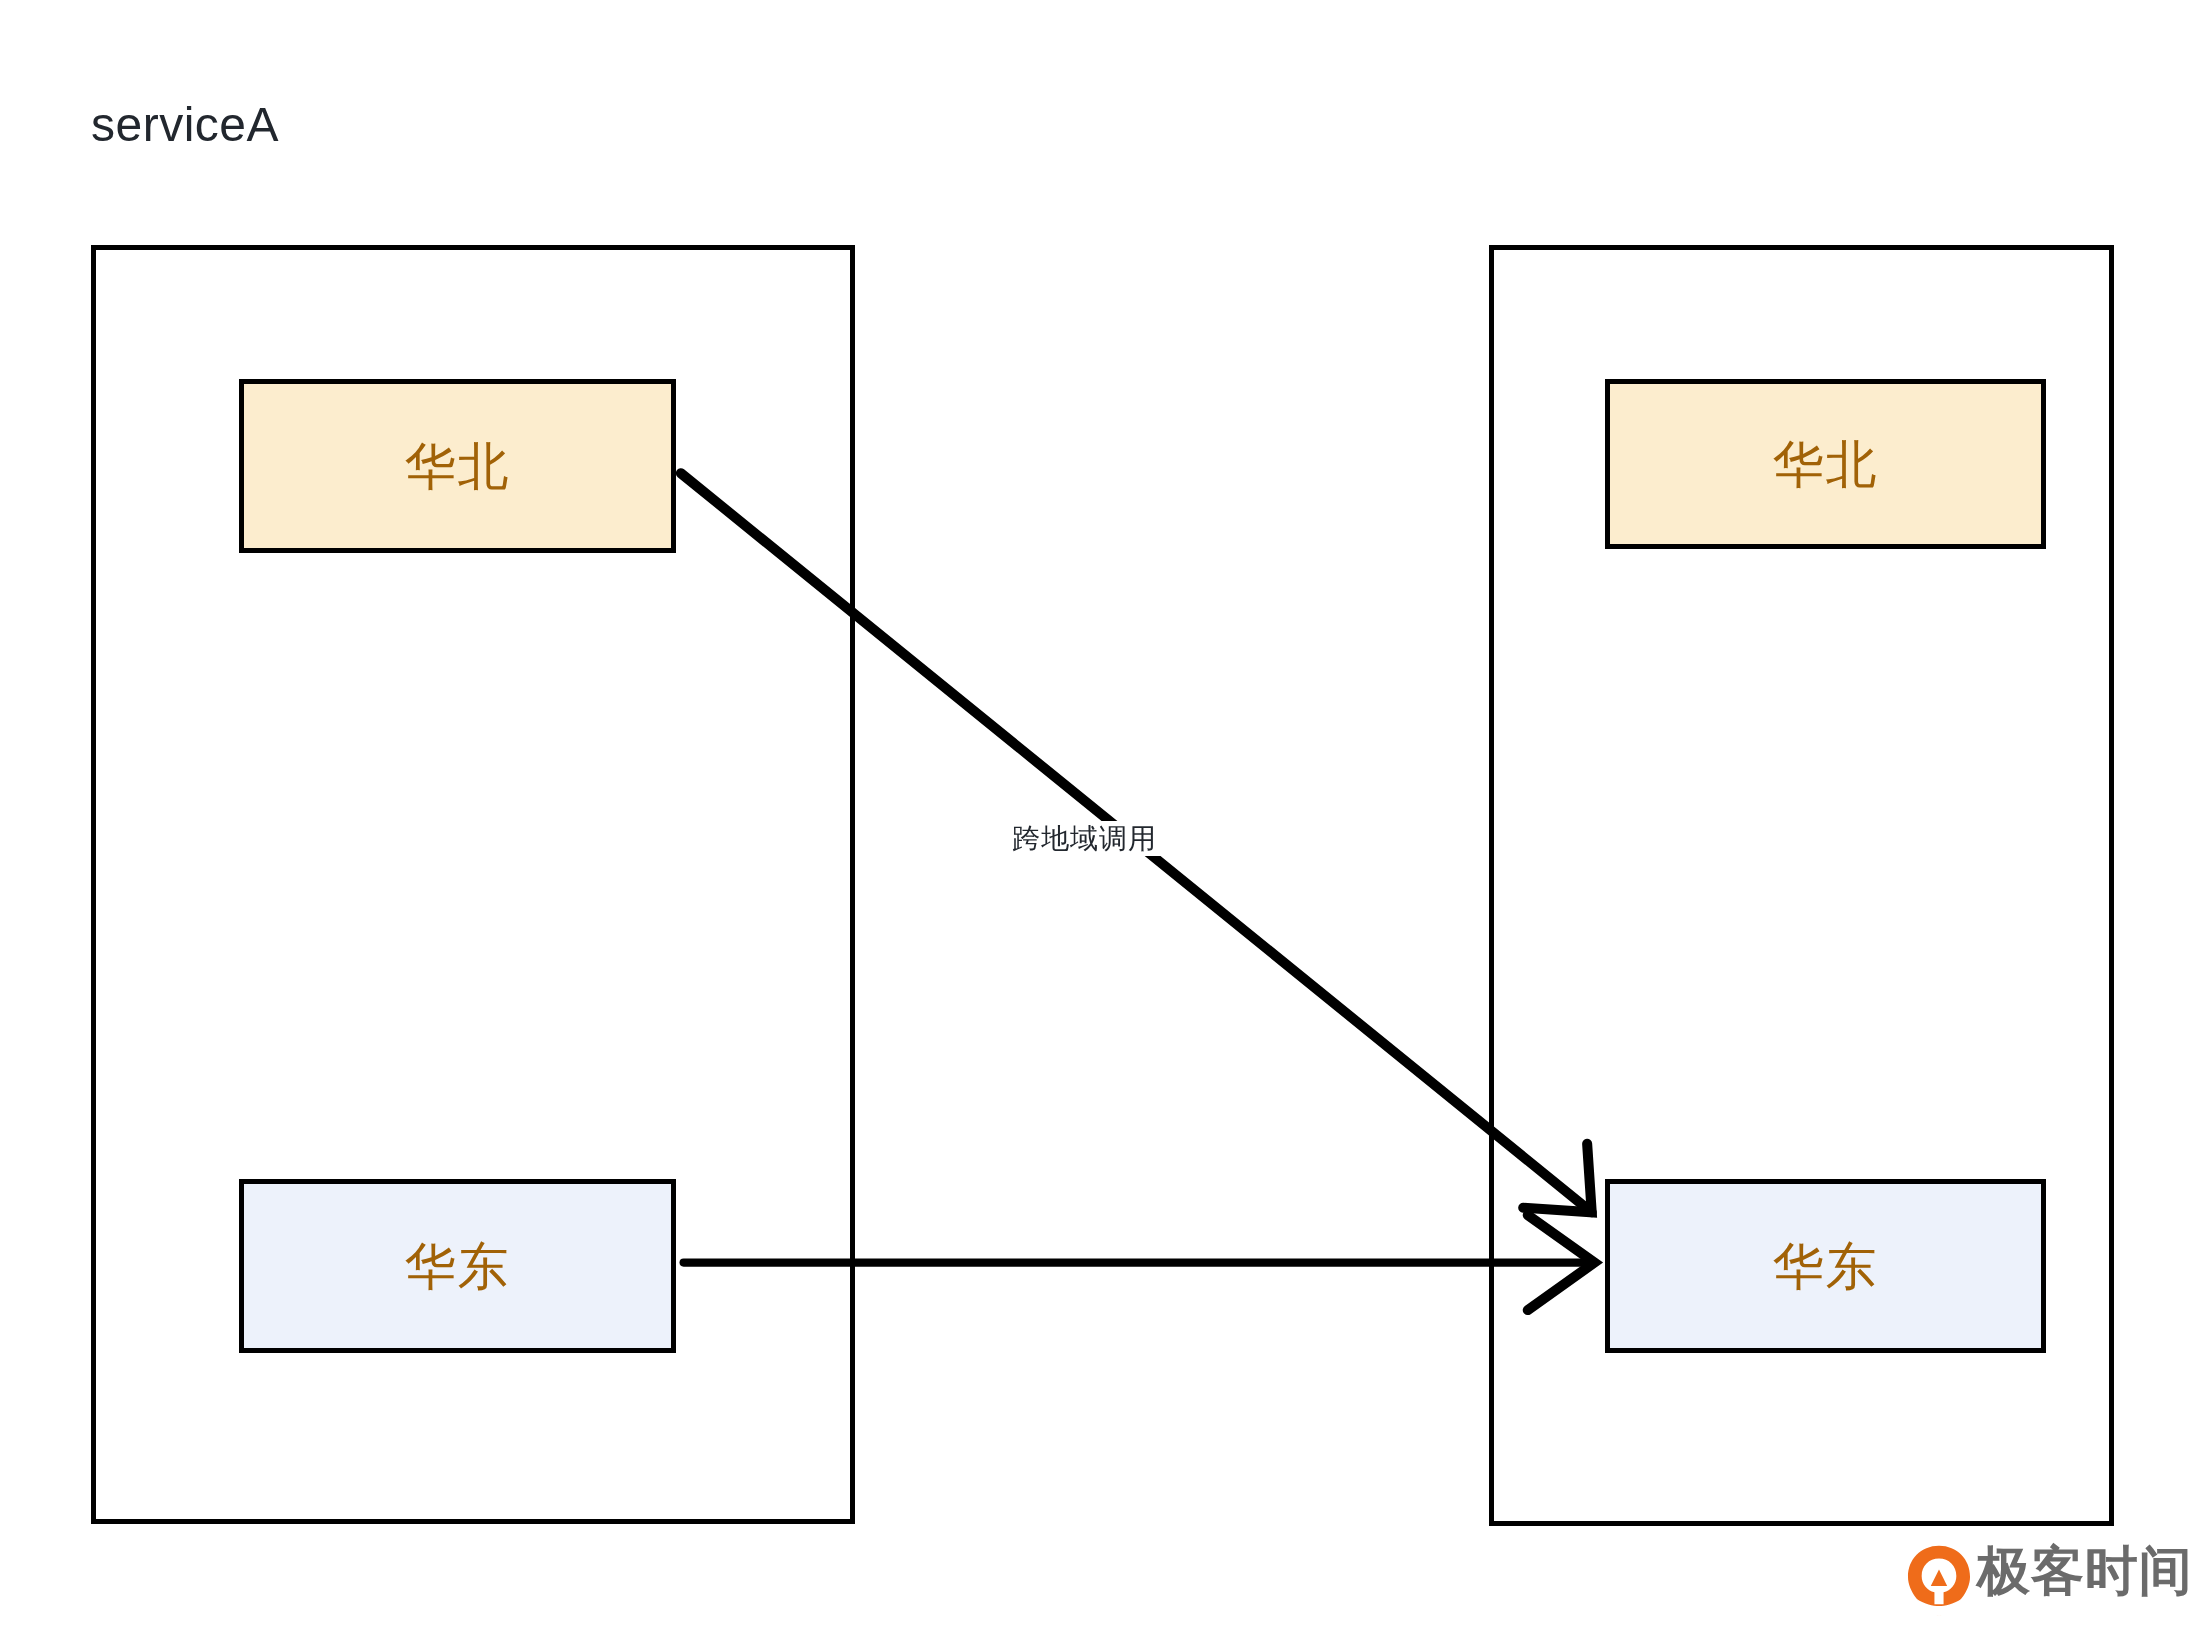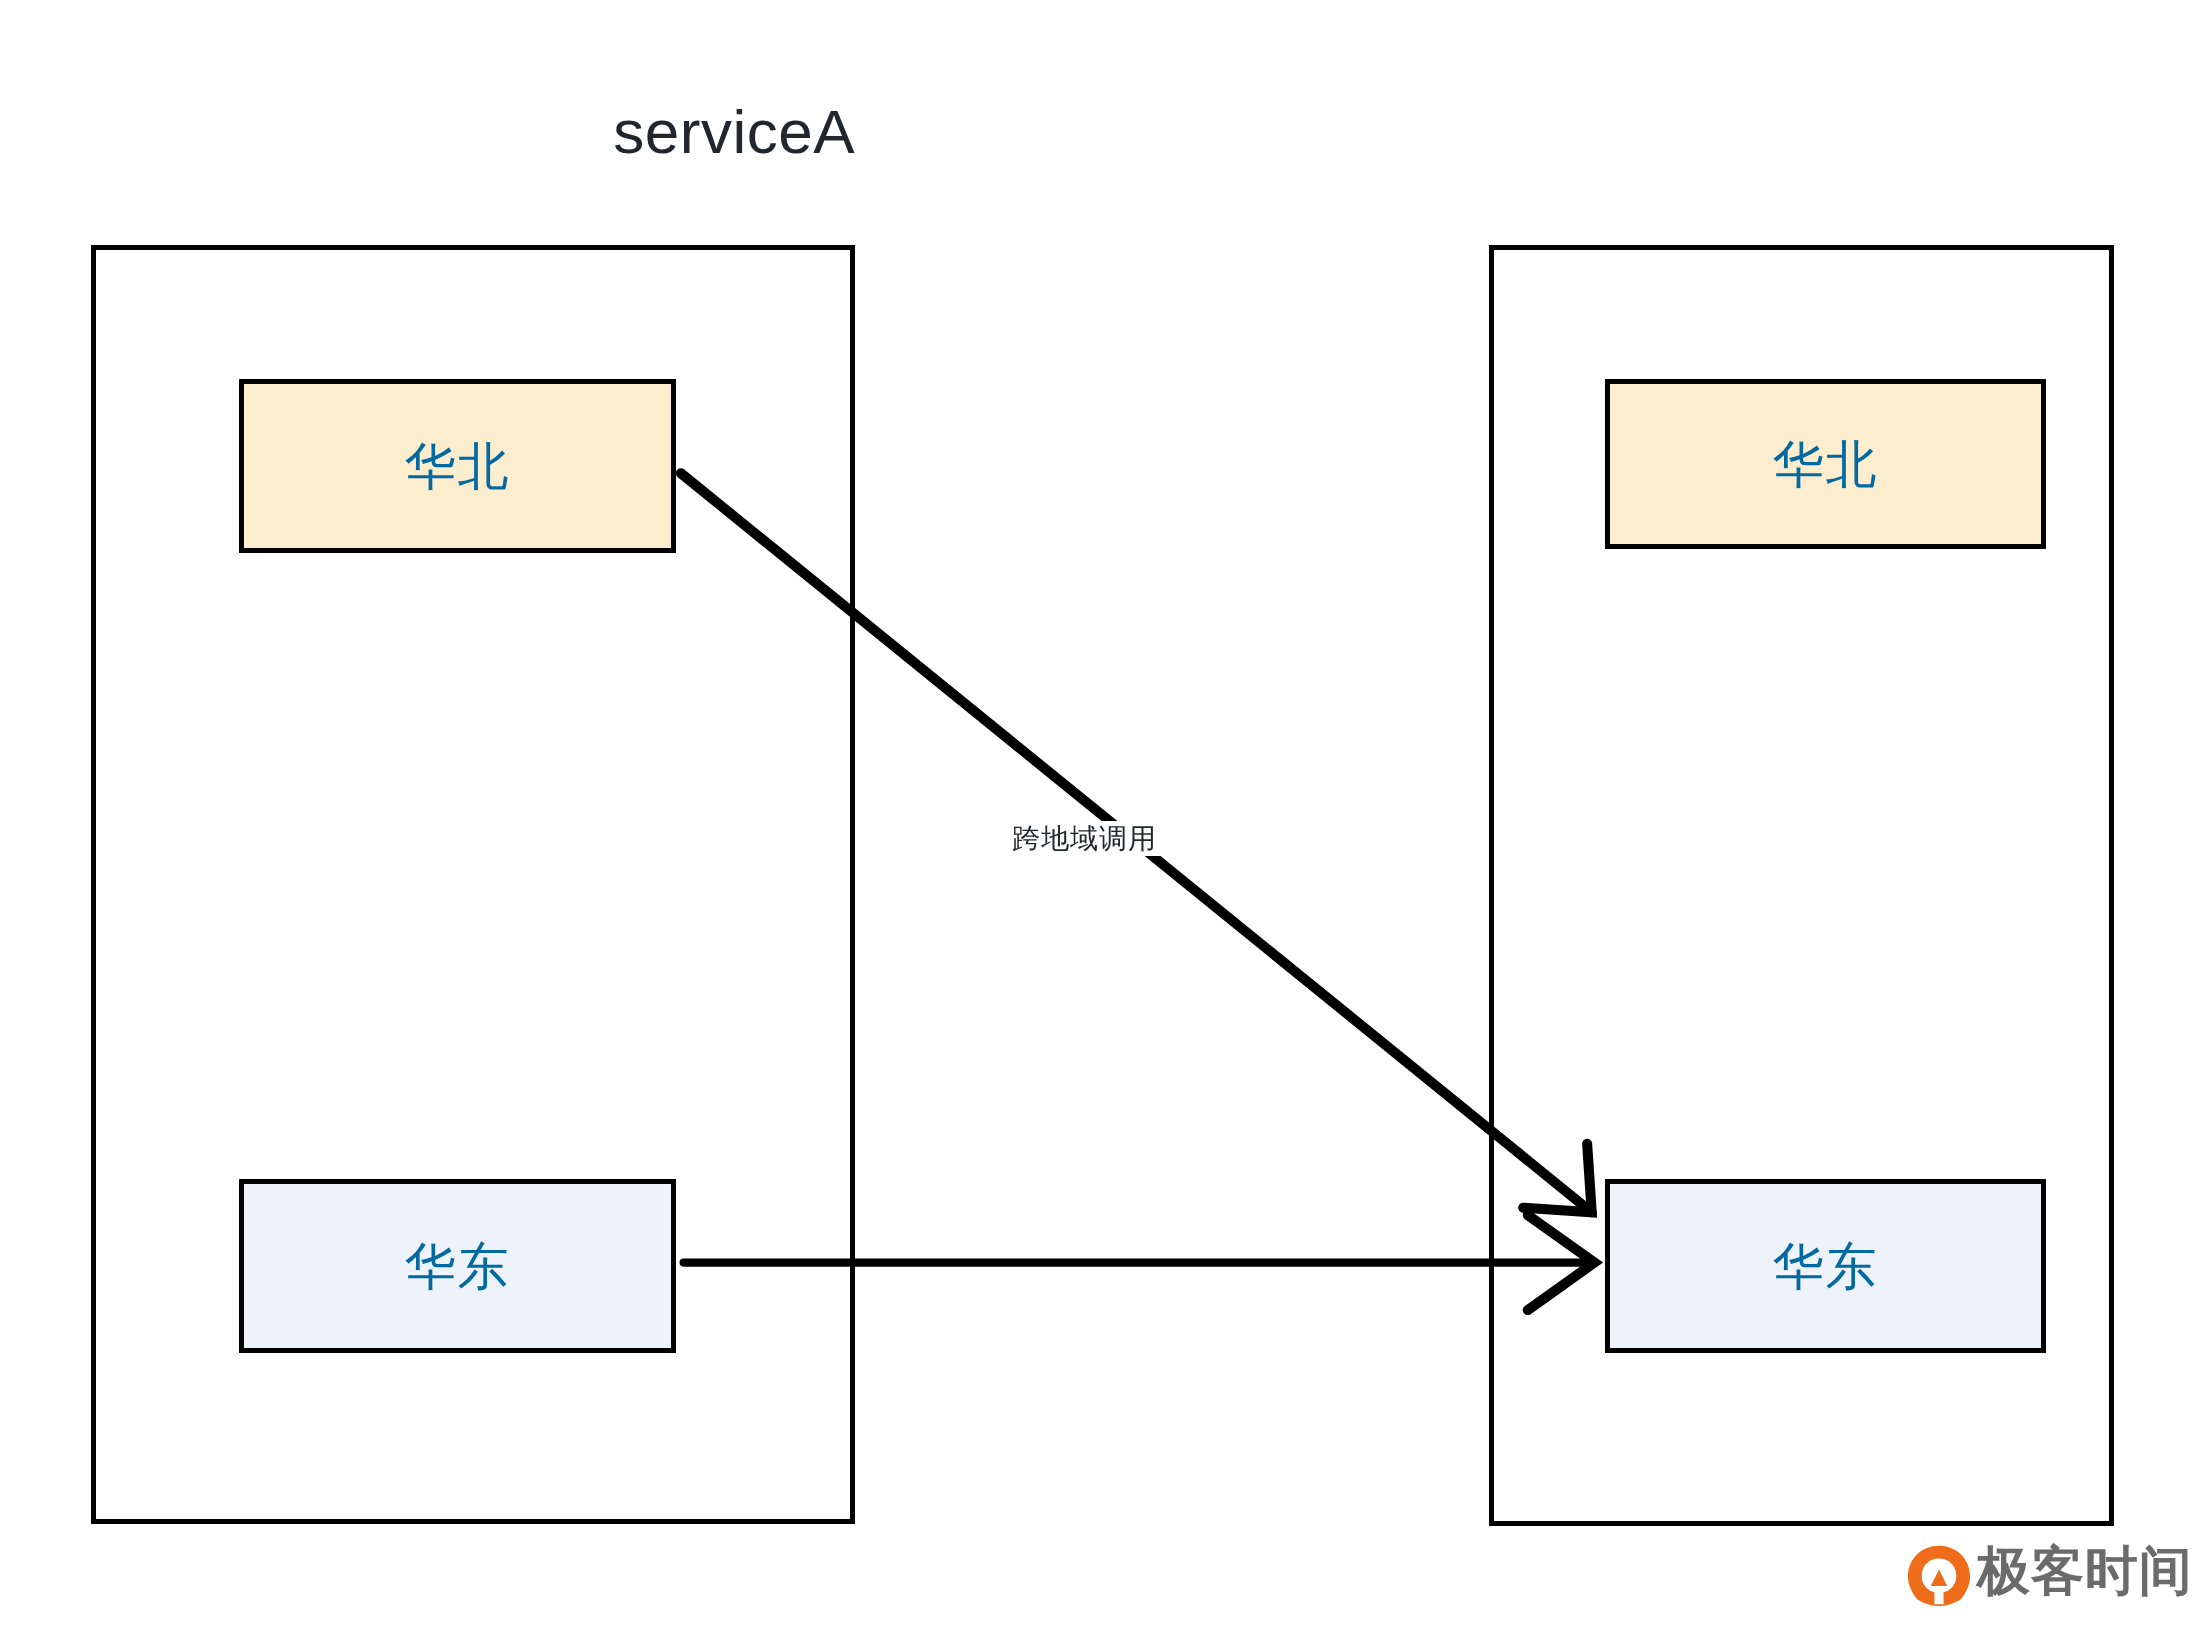--- a/index.html
+++ b/index.html
@@ -21,26 +21,26 @@
     position: absolute;
     left: 0;
     top: 0;
     width: 2205px;
     height: 1649px;
   }
 
   
   .service-title {
     position: absolute;
-    font-size: 62px;
+    font-size: 48px;
     font-weight: 400;
     color: #22272e;
     letter-spacing: 0.5px;
     white-space: nowrap;
-    text-align: right;
+    text-align: left;
     line-height: 1;
   }
   #title-a { left: 91px; top: 101px; width: 764px; }
   #title-b { left: 1489px; top: 101px; width: 625px; }
 
   
   .service-box {
     position: absolute;
     border: 5.5px solid #000000;
     background: transparent;
@@ -52,21 +52,21 @@
   
   .region-node {
     position: absolute;
     border: 5.5px solid #000000;
     box-sizing: border-box;
     display: flex;
     align-items: center;
     justify-content: center;
     font-size: 51px;
     line-height: 1;
-    color: #0369a1;
+    color: #a16207;
     letter-spacing: 1.8px;
   }
   .region-node.north  { background: #fcedce; }
   .region-node.east   { background: #edf2fb; }
 
   #node-a-north { left: 239px;  top: 379px;  width: 437px; height: 174px; }
   #node-a-east  { left: 239px;  top: 1179px; width: 437px; height: 174px; }
   #node-b-north { left: 1605px; top: 379px;  width: 441px; height: 170px; }
   #node-b-east  { left: 1605px; top: 1179px; width: 441px; height: 174px; }
 

